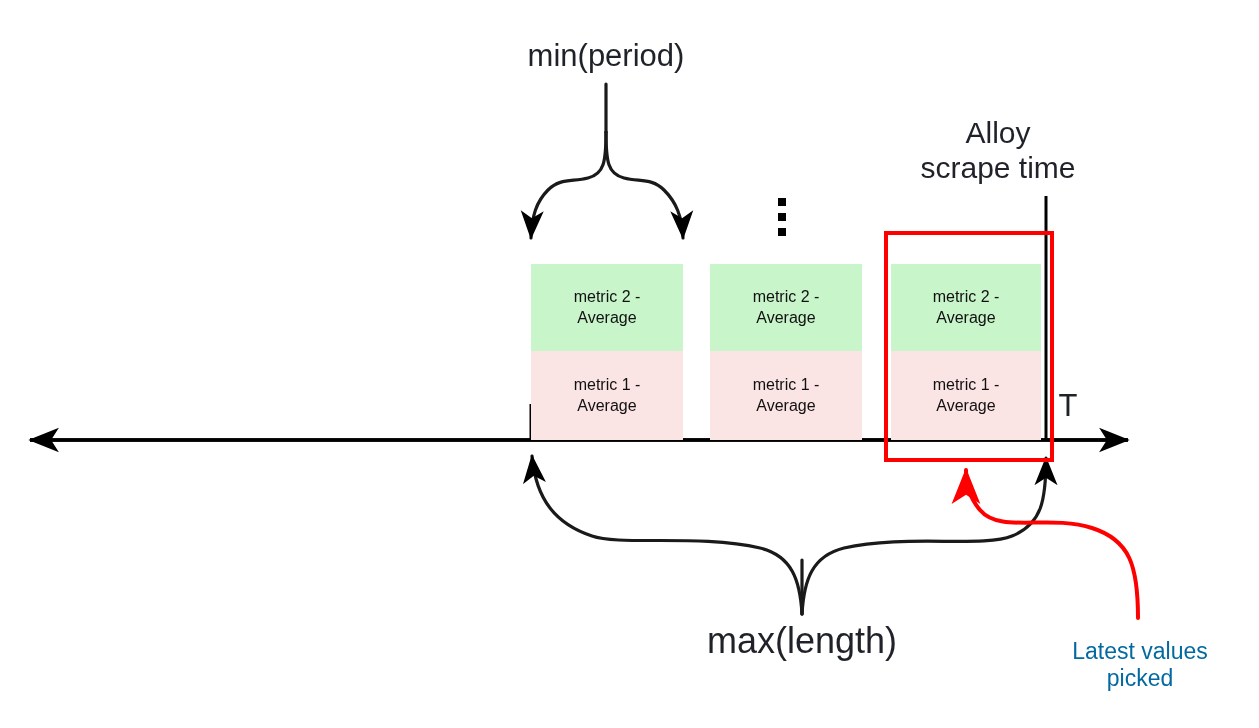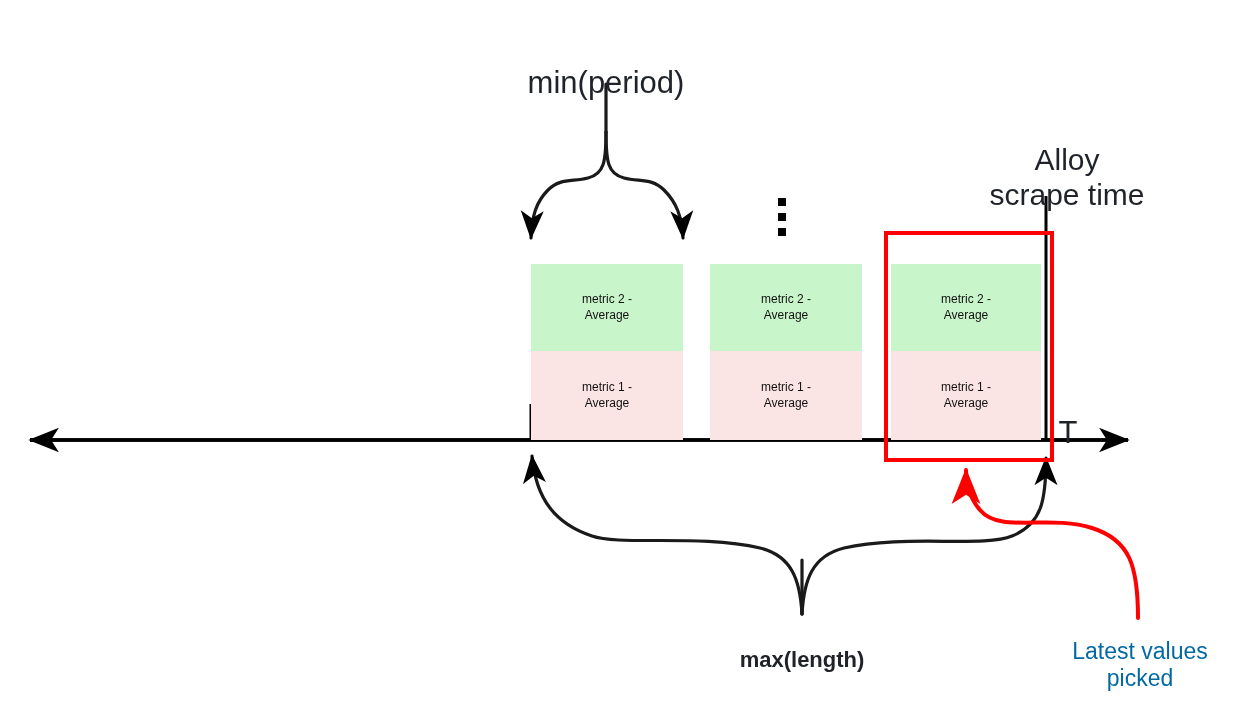--- a/index.html
+++ b/index.html
@@ -27,35 +27,35 @@
   }
   .lbl {
     position: absolute;
     text-align: center;
     color: #1f2329;
     font-family: "Liberation Sans", sans-serif;
     line-height: 1.18;
     white-space: pre-line;
     user-select: none;
   }
-  .lbl-dark { color: #1f2329; margin-top: 27px; }
+  .lbl-dark { color: #1f2329; }
   .lbl-red  { color: #0369a1; }
 
   .metric-group {
     position: absolute;
   }
   .metric-cell {
     position: absolute;
     left: 0;
     right: 0;
     display: flex;
     align-items: center;
     justify-content: center;
     text-align: center;
-    font-size: 12px;
+    font-size: 16px;
     color: #111111;
     line-height: 1.28;
     font-family: "Liberation Sans", sans-serif;
     white-space: pre-line;
   }
 </style>
 </head>
 <body>
 
 <div id="canvas">
@@ -134,23 +134,23 @@
   <div style="position:absolute; left:776px; top:198px; width:12px; height:38px;
               display:flex; flex-direction:column; justify-content:space-between;
               align-items:center;">
     <span style="display:block;width:8px;height:8px;background:#000;"></span>
     <span style="display:block;width:8px;height:8px;background:#000;"></span>
     <span style="display:block;width:8px;height:8px;background:#000;"></span>
   </div>
 
   <div class="lbl lbl-dark" style="left:456px; top:38px; width:300px; font-size:31px;">min(period)</div>
 
-  <div class="lbl lbl-dark" style="left:957px; top:115px; width:220px; font-size:30px;">Alloy
+  <div class="lbl lbl-dark" style="left:888px; top:115px; width:220px; font-size:30px;">Alloy
 scrape time</div>
 
   <div class="lbl lbl-dark" style="left:1048px; top:388px; width:40px; font-size:31px;">T</div>
 
-  <div class="lbl lbl-dark" style="left:652px; top:620px; width:300px; font-size:22px;font-weight:bold;">max(length)</div>
+  <div class="lbl lbl-dark" style="left:652px; top:620px; width:300px; font-size:36px;">max(length)</div>
 
   <div class="lbl lbl-red" style="left:1035px; top:638px; width:210px; font-size:23px;">Latest values
 picked</div>
 
 </div>
 
 </body></html>

